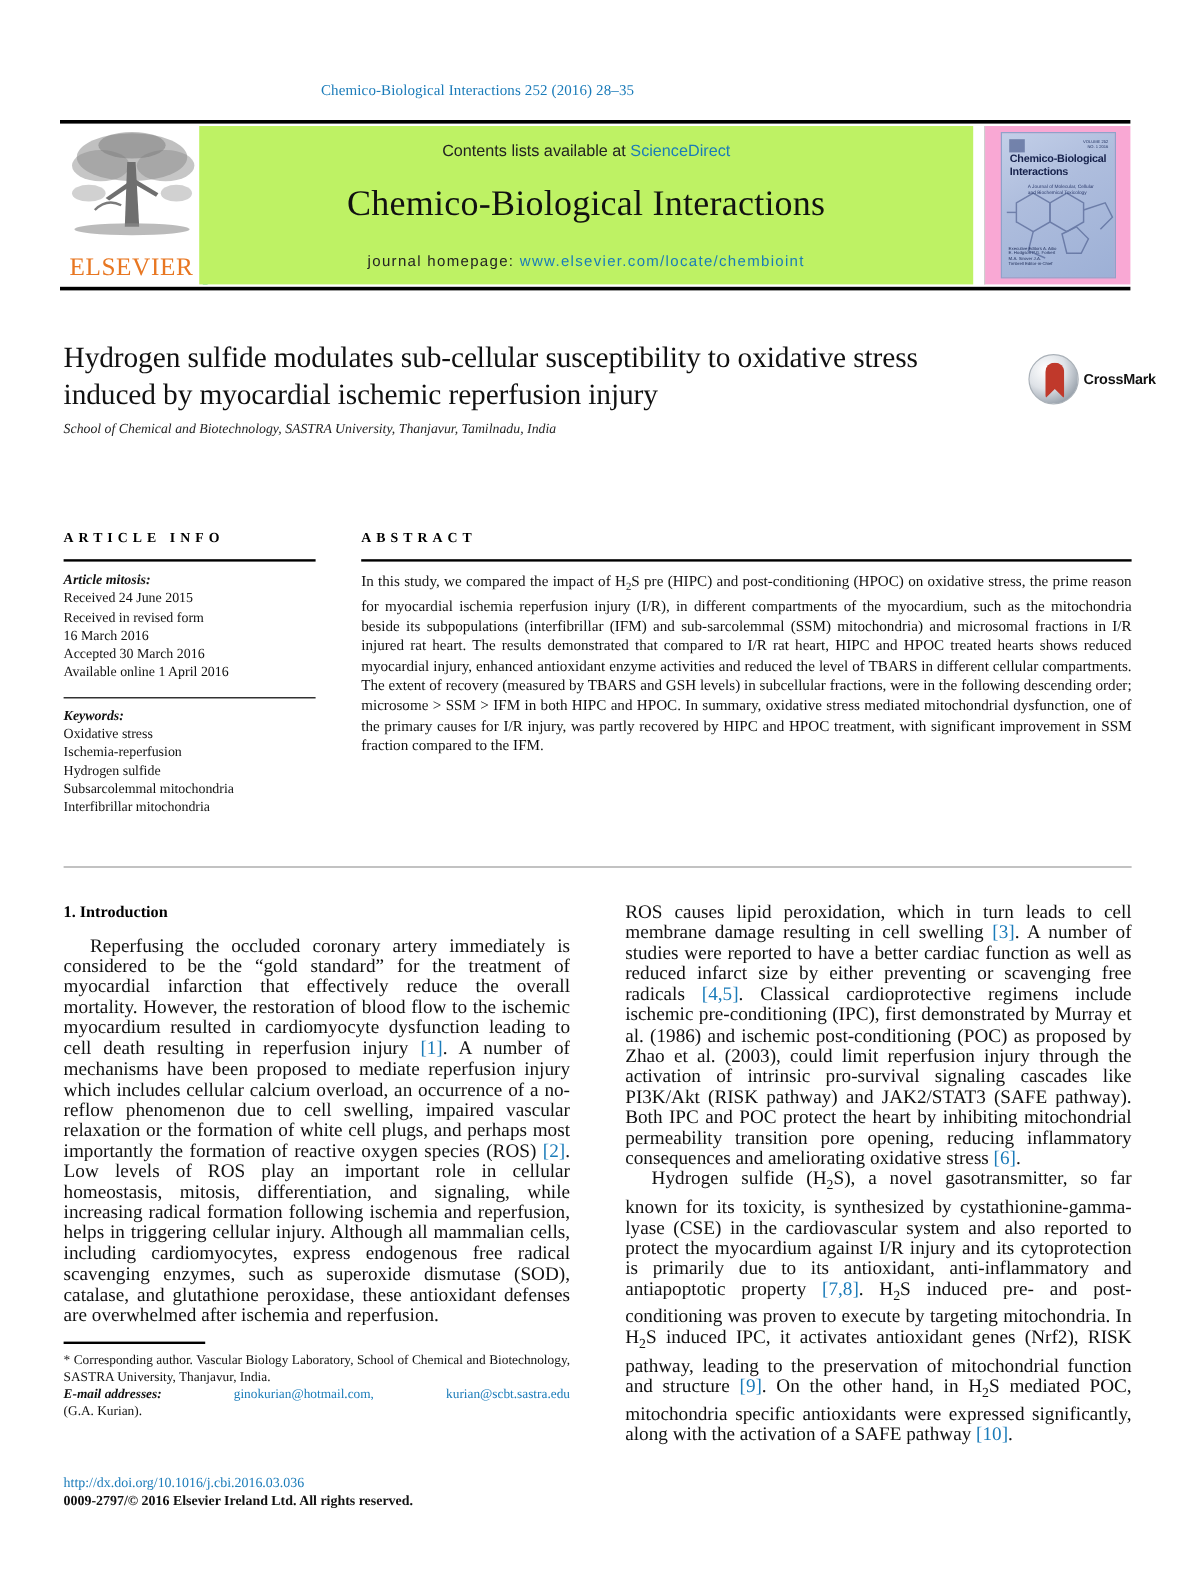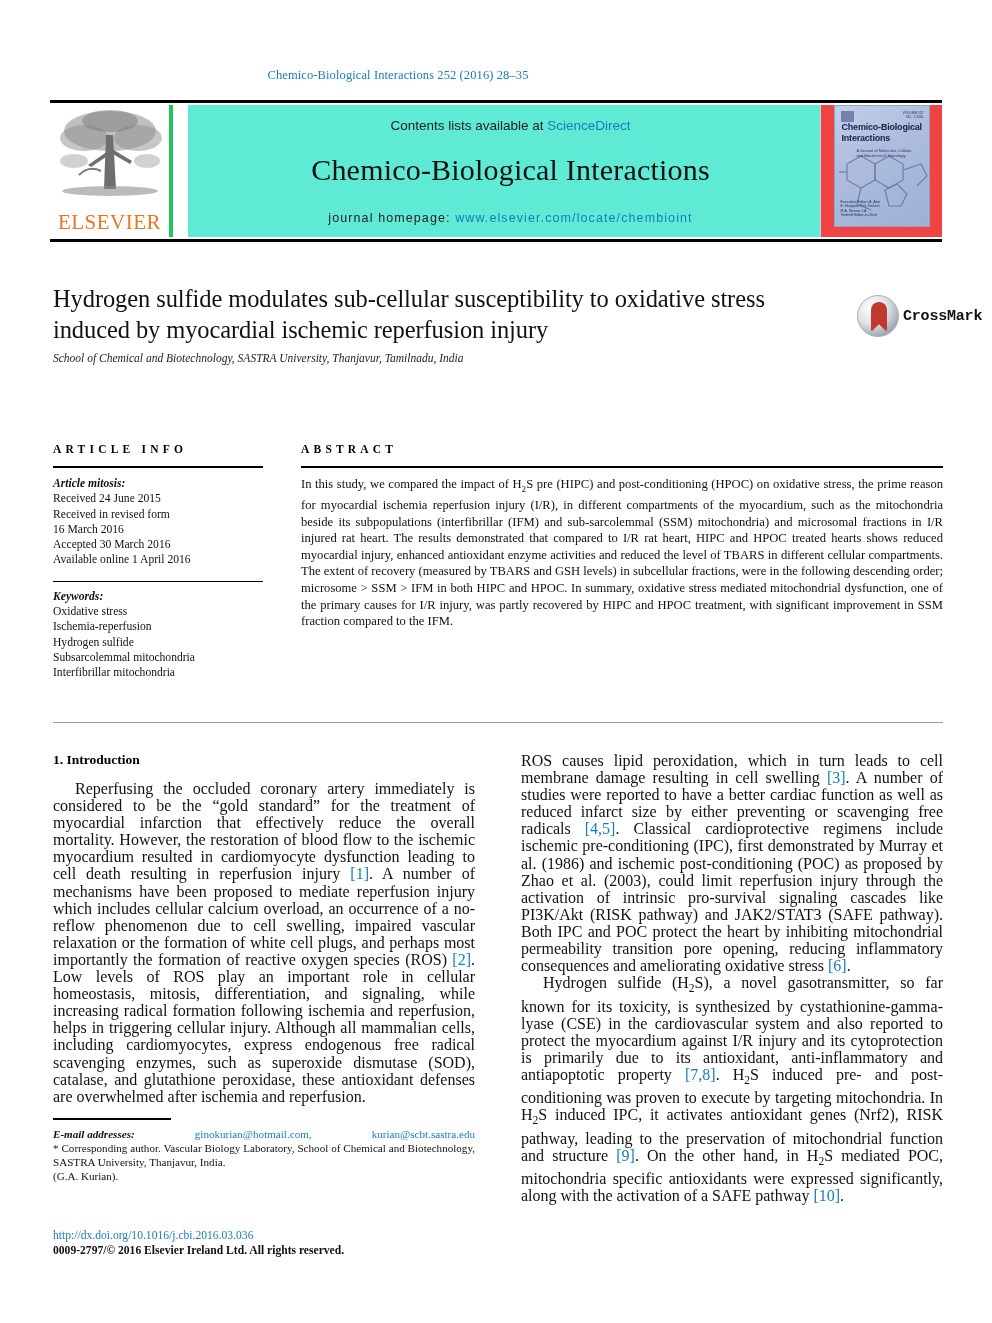--- a/index.html
+++ b/index.html
@@ -80,25 +80,25 @@
   .elsevier-word {
     font-family: "Liberation Serif", serif;
     font-size: 21px;
     color: #E87722;
     letter-spacing: 0.5px;
     line-height: 1;
     font-weight: 400;
   }
   .center-band {
     position: absolute;
-    left: 138px;
+    left: 116px;
     top: 5px;
     width: 645px;
     height: 132px;
-    background: #5eead4;
+    background: #bef264;
     display: flex;
     flex-direction: column;
     align-items: center;
     justify-content: flex-start;
     box-sizing: border-box;
     padding-top: 13px;
   }
   .contents-line {
     font-family: "Liberation Sans", sans-serif;
     font-size: 13.5px;
@@ -121,24 +121,25 @@
     letter-spacing: 1.1px;
     color: #222;
   }
   .journal-home .url { color: #1a7bb9; }
   .cover-thumb {
     position: absolute;
     left: 770px;
     top: 5px;
     width: 122px;
     height: 132px;
-    background: #ef4444;
+    background: #f9a8d4;
     border-left: 1px solid #cfcfcf;
     box-sizing: border-box;
     display: flex;
+    align-items: center;
     justify-content: center;
   }
   .cover-img {
     width: 96px;
     height: 122px;
     background: linear-gradient(150deg, #c3cfe8 0%, #aebddd 40%, #9db0d6 100%);
     border: 1px solid #8fa2c9;
     position: relative;
     overflow: hidden;
     box-sizing: border-box;
@@ -250,22 +251,22 @@
   .crossmark-badge::after {
     content: "";
     position: absolute;
     left: 13px; top: 6px;
     width: 16px; height: 30px;
     background: #c0392b;
     border-radius: 8px 8px 3px 3px;
     clip-path: polygon(0 0, 100% 0, 100% 100%, 50% 74%, 0 100%);
   }
   .crossmark-text {
-    font-family: Liberation Mono, monospace;
-    font-size: 15px;
+    font-family: Liberation Sans, sans-serif;
+    font-size: 12px;
     font-weight: bold;
     color: #111;
     letter-spacing: -0.2px;
   }
 
   
   .info-abstract {
     position: absolute;
     top: 443px;
     left: 53px;
@@ -534,26 +535,26 @@
     </div>
     <div class="bgap"></div>
     <div class="bcol">
       <p class="para cont">ROS causes lipid peroxidation, which in turn leads to cell membrane damage resulting in cell swelling <span class="ref">[3]</span>. A number of studies were reported to have a better cardiac function as well as reduced infarct size by either preventing or scavenging free radicals <span class="ref">[4,5]</span>. Classical cardioprotective regimens include ischemic pre-conditioning (IPC), first demonstrated by Murray et al. (1986) and ischemic post-conditioning (POC) as proposed by Zhao et al. (2003), could limit reperfusion injury through the activation of intrinsic pro-survival signaling cascades like PI3K/Akt (RISK pathway) and JAK2/STAT3 (SAFE pathway). Both IPC and POC protect the heart by inhibiting mitochondrial permeability transition pore opening, reducing inflammatory consequences and ameliorating oxidative stress <span class="ref">[6]</span>.</p>
       <p class="para">Hydrogen sulfide (H<sub>2</sub>S), a novel gasotransmitter, so far known for its toxicity, is synthesized by cystathionine-gamma-lyase (CSE) in the cardiovascular system and also reported to protect the myocardium against I/R injury and its cytoprotection is primarily due to its antioxidant, anti-inflammatory and antiapoptotic property <span class="ref">[7,8]</span>. H<sub>2</sub>S induced pre- and post-conditioning was proven to execute by targeting mitochondria. In H<sub>2</sub>S induced IPC, it activates antioxidant genes (Nrf2), RISK pathway, leading to the preservation of mitochondrial function and structure <span class="ref">[9]</span>. On the other hand, in H<sub>2</sub>S mediated POC, mitochondria specific antioxidants were expressed significantly, along with the activation of a SAFE pathway <span class="ref">[10]</span>.</p>
     </div>
   </div>
 
   <div class="footnote">
     <div class="fn-rule"></div>
+    <div class="fn-text">* Corresponding author. Vascular Biology Laboratory, School of Chemical and Biotechnology, SASTRA University, Thanjavur, India.</div>
     <div class="fn-text fn-email-row">
       <span class="it">E-mail addresses:</span>
       <span class="link">ginokurian@hotmail.com,</span>
       <span class="link">kurian@scbt.sastra.edu</span>
     </div>
-    <div class="fn-text">* Corresponding author. Vascular Biology Laboratory, School of Chemical and Biotechnology, SASTRA University, Thanjavur, India.</div>
     <div class="fn-text">(G.A. Kurian).</div>
   </div>
 
   <div class="bottom-block">
     <div class="doi">http://dx.doi.org/10.1016/j.cbi.2016.03.036</div>
     <div class="issn">0009-2797/© 2016 Elsevier Ireland Ltd. All rights reserved.</div>
   </div>
 
 </div>
 

